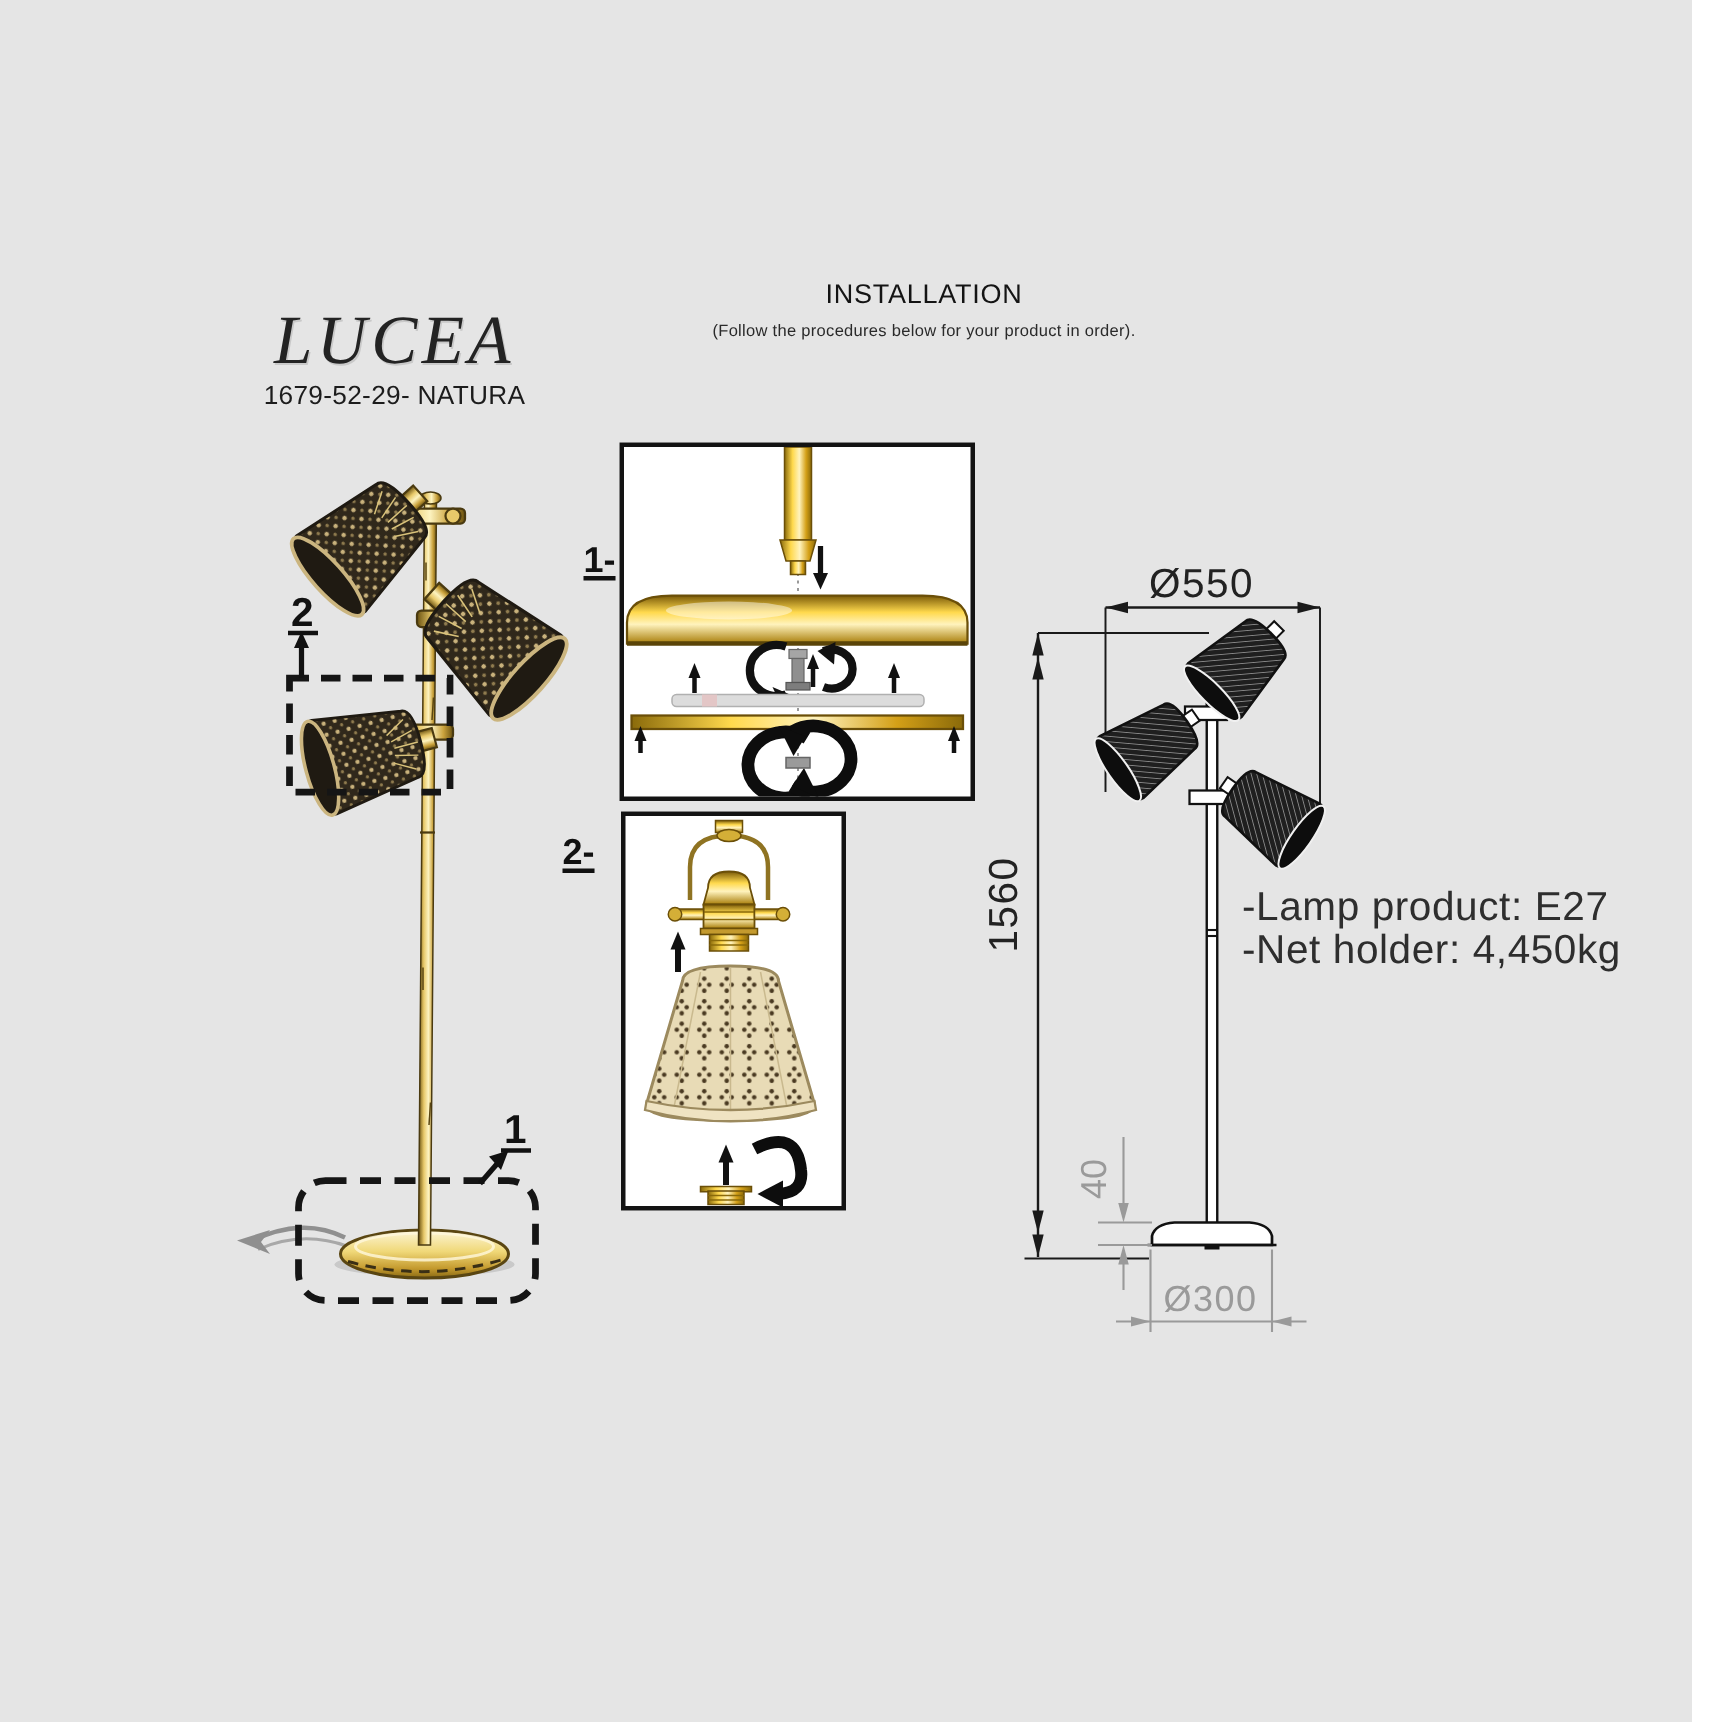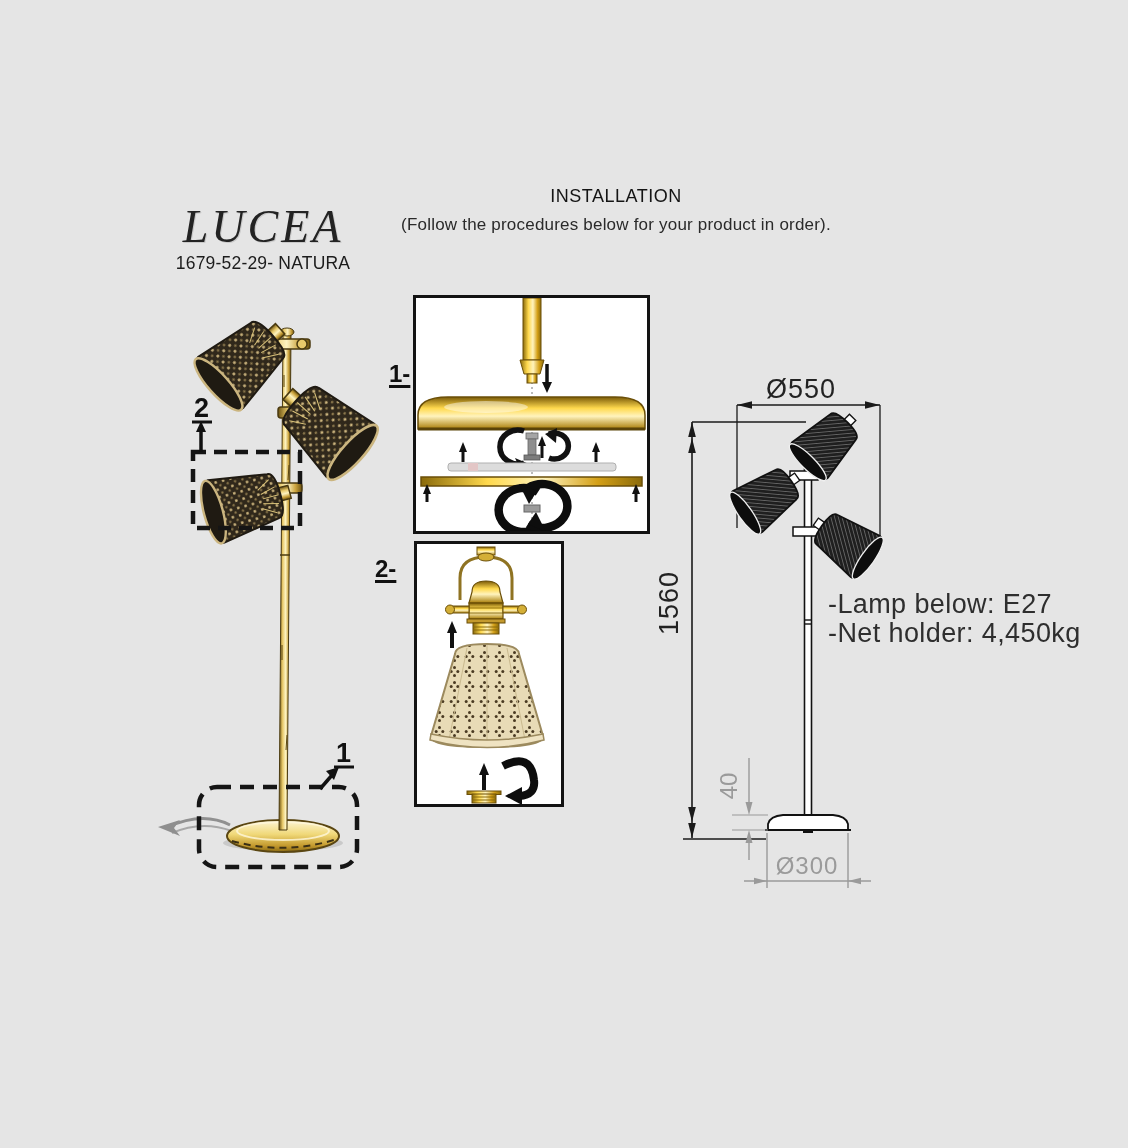--- a/index.html
+++ b/index.html
@@ -4,21 +4,21 @@
 <style>
   html,body{margin:0;padding:0;background:#ffffff;}
   .canvas{position:relative;width:1128px;height:1148px;background:#e5e5e5;overflow:hidden;
           font-family:"Liberation Sans",sans-serif;color:#1a1a1a;}
   .brand-block{position:absolute;left:153px;top:204px;width:220px;text-align:center;}
   .brand-title{font-family:"Liberation Serif",serif;font-style:italic;font-size:46px;
                letter-spacing:3px;color:#232323;text-shadow:1px 1px 0 #c9c9c9;line-height:1.0;}
   .brand-model{font-size:17.5px;color:#1c1c1c;margin-top:3px;letter-spacing:0.2px;}
   .header-block{position:absolute;left:400px;top:186px;width:432px;text-align:center;}
   .page-title{font-size:18px;letter-spacing:0.5px;color:#141414;}
-  .page-subtitle{font-size:17px;color:#2a2a2a;margin-top:8px;letter-spacing:0.2px;}
+  .page-subtitle{font-size:11px;color:#2a2a2a;margin-top:8px;letter-spacing:0.2px;}
   .step-box{position:absolute;border:3px solid #131313;background:#fff;box-sizing:border-box;}
   .box1{left:413px;top:295px;width:237px;height:239px;}
   .box2{left:414px;top:541px;width:150px;height:266px;}
   .step-label{position:absolute;font-size:24px;font-weight:bold;color:#111;
               text-decoration:underline;text-decoration-thickness:2.5px;text-underline-offset:3px;}
   .label1{left:389px;top:360px;}
   .label2{left:375px;top:555px;}
   .specs{position:absolute;left:828px;top:590px;font-size:27px;color:#2e2e2e;
          line-height:1.08;letter-spacing:0.4px;white-space:nowrap;}
   svg{display:block;}
@@ -344,17 +344,17 @@
       <line x1="127" y1="475" x2="127" y2="530" stroke="#9a9a9a" stroke-width="1.4"></line>
       <line x1="208" y1="475" x2="208" y2="530" stroke="#9a9a9a" stroke-width="1.4"></line>
       <line x1="104" y1="523" x2="231" y2="523" stroke="#9a9a9a" stroke-width="1.4"></line>
       <polygon points="127,523 114,519.7 114,526.3" fill="#9a9a9a"></polygon>
       <polygon points="208,523 221,519.7 221,526.3" fill="#9a9a9a"></polygon>
       <text x="167" y="516" font-size="24" fill="#9a9a9a" text-anchor="middle" letter-spacing="1" font-family="Liberation Sans, sans-serif">Ø300</text>
     </g>
   </svg>
 
   <div class="specs">
-    <div>-Lamp below: E27</div>
+    <div>-Lamp product: E27</div>
     <div>-Net holder: 4,450kg</div>
   </div>
 
 </div>
 
 </body></html>

